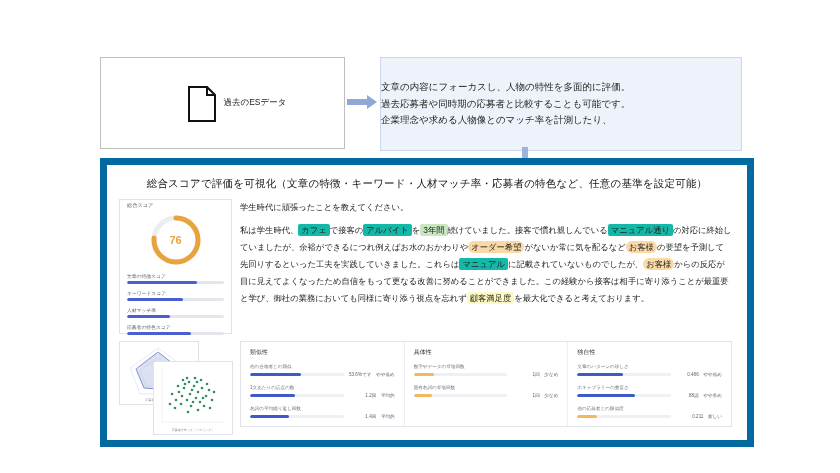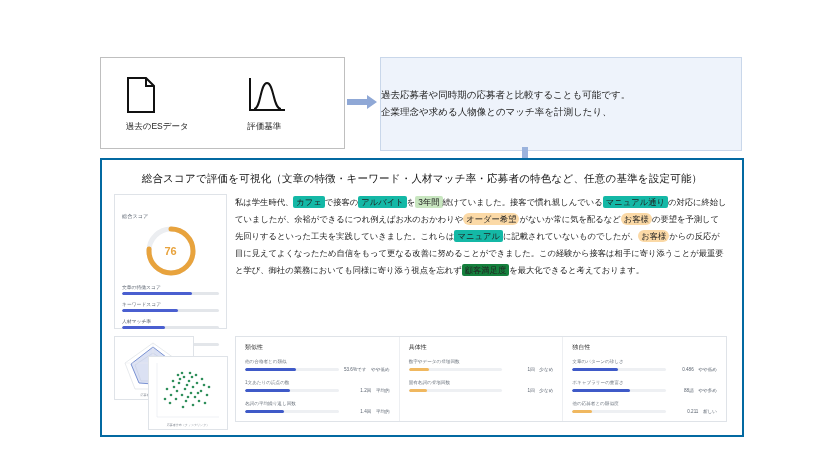--- a/index.html
+++ b/index.html
@@ -12,21 +12,21 @@
     position:relative;
   }
   .stage{position:absolute;left:0;top:0;width:840px;height:473px;}
 
   
   .inputs-box{
     position:absolute;left:100px;top:57px;width:243px;height:90px;
     border:1px solid #bfbfbf;background:#fff;
   }
   .inputs-row{display:flex;height:100%;align-items:center;justify-content:space-around;}
-  .input-item{width:72px;display:flex;flex-direction:column;align-items:flex-start;gap:7px;}
+  .input-item{width:72px;display:flex;align-items:center;gap:7px;}
   .input-item .glyph{height:40px;display:flex;align-items:flex-end;justify-content:center;}
   .input-item .cap{font-size:8.5px;color:#222;white-space:nowrap;}
 
   .arrow-right{
     position:absolute;left:347px;top:95px;width:30px;height:14px;
   }
 
   .ai-box{
     position:absolute;left:380px;top:57px;width:360px;height:92px;
     background:#eef3fb;border:1px solid #c9d7ea;
@@ -35,30 +35,30 @@
   .ai-head{width:86px;display:flex;align-items:center;justify-content:center;}
   .ai-text{font-size:9.5px;line-height:1.75;color:#222;padding-right:10px;}
 
   .arrow-down{
     position:absolute;left:517px;top:147px;width:16px;height:24px;
   }
 
   
   .panel{
     position:absolute;left:100px;top:158px;width:640px;height:275px;
-    border:2px solid #0369a1;background:#fff;
+    border:7px solid #0369a1;background:#fff;
   }
   .panel-title{
     text-align:center;font-size:10.5px;color:#111;padding-top:12px;letter-spacing:.2px;
   }
 
   
   .score-card{
     position:absolute;left:12px;top:34px;width:113px;height:135px;
-    border:1px solid #dfe3e8;background:#fff;padding:18px 7px;box-sizing:border-box;
+    border:1px solid #dfe3e8;background:#fff;padding:2px 7px;box-sizing:border-box;
   }
   .score-card .lbl{font-size:5.2px;color:#5b6470;}
   .gauge-wrap{margin:4px auto 6px;width:54px;height:54px;position:relative;}
   .gauge-num{
     position:absolute;left:0;top:0;width:54px;height:54px;
     display:flex;align-items:center;justify-content:center;
     font-size:11px;color:#e8a33d;font-weight:bold;
   }
   .bar-block{margin-top:6px;}
   .bar-block .blbl{font-size:4.8px;color:#5b6470;margin-bottom:2px;}
@@ -76,21 +76,21 @@
   
   .essay{
     position:absolute;left:133px;top:34px;width:492px;
     font-size:8.3px;line-height:2.05;color:#222;
   }
   .essay .q{display:block;margin-bottom:6px;font-size:8.3px;}
   .hl{padding:1px 3px;border-radius:2px;}
   .hl-blue{background:#14b8a6;}
   .hl-orange{background:#fbd9a6;border-radius:6px;}
   .hl-green{background:#c8e6c0;}
-  .hl-gray{background:#15803d;}
+  .hl-gray{background:#fef9c3;}
 
   
   .metrics{
     position:absolute;left:133px;top:176px;width:492px;height:86px;
     border:1px solid #dfe3e8;background:#fff;
     display:flex;box-sizing:border-box;
   }
   .mcol{flex:1;padding:6px 9px;box-sizing:border-box;}
   .mcol + .mcol{border-left:1px solid #edeff2;}
   .mtitle{font-size:6px;color:#333;margin-bottom:7px;}
@@ -114,40 +114,32 @@
     <div class="inputs-row">
       <div class="input-item">
         <div class="glyph">
           <svg width="30" height="38" viewBox="0 0 30 38">
             <path d="M2 2 H20 L28 10 V36 H2 Z" fill="none" stroke="#111" stroke-width="2"></path>
             <path d="M20 2 V10 H28" fill="none" stroke="#111" stroke-width="2"></path>
           </svg>
         </div>
         <div class="cap">過去のESデータ</div>
       </div>
-      <div class="input-item">
-        <div class="glyph">
-          <svg width="40" height="38" viewBox="0 0 40 38">
-            <path d="M3 2 V34 H38" fill="none" stroke="#111" stroke-width="2"></path>
-            <path d="M7 33 C14 33 13 7 20 7 C27 7 26 33 34 33" fill="none" stroke="#111" stroke-width="2"></path>
-          </svg>
-        </div>
-        <div class="cap">評価基準</div>
-      </div>
     </div>
   </div>
 
   <div class="arrow-right">
     <svg width="30" height="14" viewBox="0 0 30 14">
       <path d="M0 4 H20 V0 L30 7 L20 14 V10 H0 Z" fill="#8fa8d6"></path>
     </svg>
   </div>
 
   <div class="ai-box">
     <div class="ai-text">
+      <div>文章の内容にフォーカスし、人物の特性を多面的に評価。</div>
       <div>過去応募者や同時期の応募者と比較することも可能です。</div>
       <div>企業理念や求める人物像とのマッチ率を計測したり、</div>
     </div>
   </div>
 
   <div class="arrow-down">
     <svg width="16" height="24" viewBox="0 0 16 24">
       <path d="M5 0 H11 V14 H16 L8 24 L0 14 H5 Z" fill="#9bb3dd"></path>
     </svg>
   </div>
@@ -242,20 +234,21 @@
             <circle cx="56" cy="46" r="1.3"></circle>
             <circle cx="21" cy="46" r="1.3"></circle>
         </g>
         <line x1="8" y1="60" x2="70" y2="60" stroke="#dfe3e8" stroke-width="0.5"></line>
         <line x1="8" y1="6" x2="8" y2="60" stroke="#dfe3e8" stroke-width="0.5"></line>
       </svg>
       <div class="thumb-cap">応募者分布（クラスタリング）</div>
     </div>
 
     <div class="essay">
+      <span class="q">学生時代に頑張ったことを教えてください。</span>
       <div>
         私は学生時代、<span class="hl hl-blue">カフェ</span>で接客の<span class="hl hl-blue">アルバイト</span>を<span class="hl hl-green">3年間</span>続けていました。接客で慣れ親しんでいる<span class="hl hl-blue">マニュアル通り</span>の対応に終始していましたが、余裕ができるにつれ例えばお水のおかわりや<span class="hl hl-orange">オーダー希望</span>がないか常に気を配るなど<span class="hl hl-orange">お客様</span>の要望を予測して先回りするといった工夫を実践していきました。これらは<span class="hl hl-blue">マニュアル</span>に記載されていないものでしたが、<span class="hl hl-orange">お客様</span>からの反応が目に見えてよくなったため自信をもって更なる改善に努めることができました。この経験から接客は相手に寄り添うことが最重要と学び、御社の業務においても同様に寄り添う視点を忘れず<span class="hl hl-gray">顧客満足度</span>を最大化できると考えております。
       </div>
     </div>
 
     <div class="metrics">
 
       <div class="mcol">
         <div class="mtitle">類似性</div>
         <div class="mrow">

